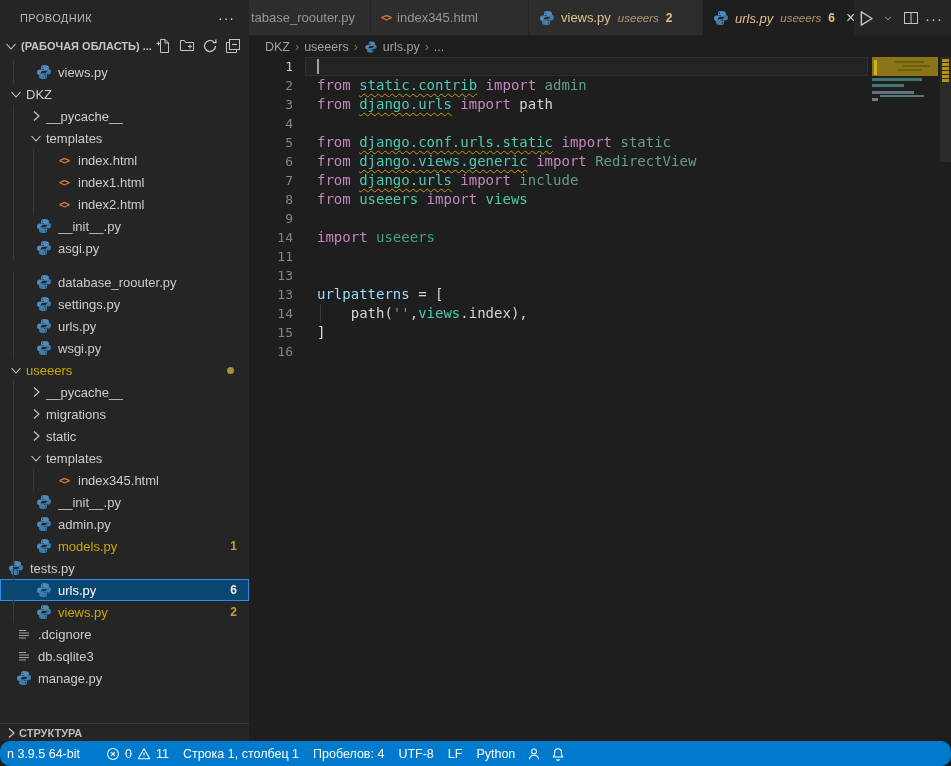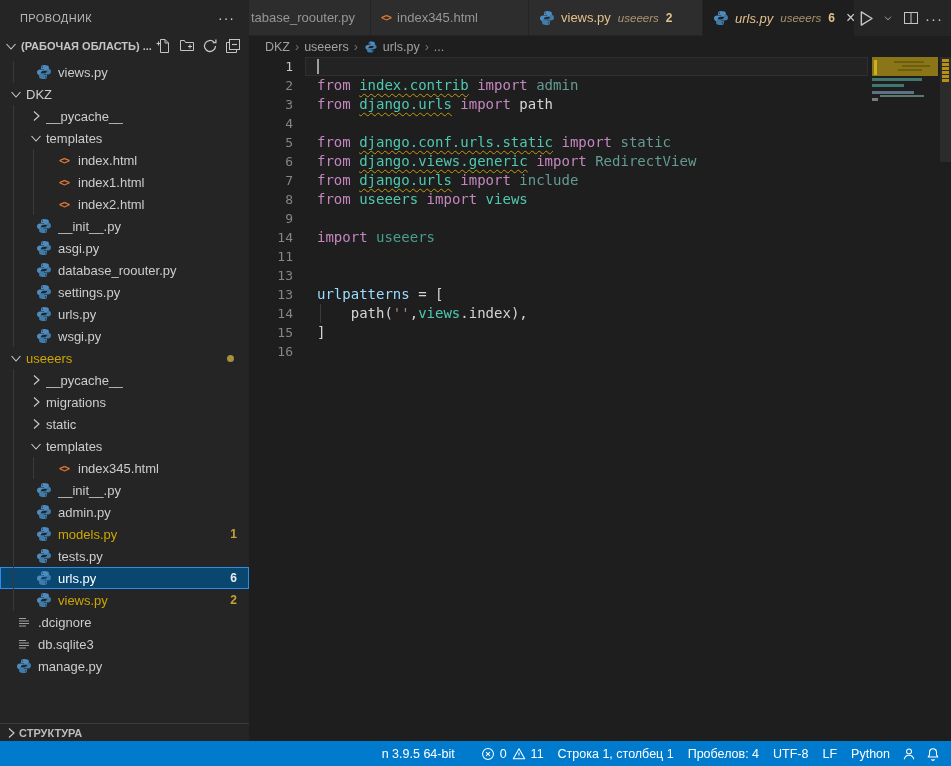--- a/index.html
+++ b/index.html
@@ -68,22 +68,22 @@
   .tk-blue{color:#9cdcfe;}
   .tk-str{color:#b5846b;}
   .sq{text-decoration:underline;text-decoration-style:wavy;text-decoration-color:#bf9b0d;
       text-decoration-thickness:1px;text-underline-offset:3px;text-decoration-skip-ink:none;}
   
   #minimap{position:absolute;top:0;right:11px;width:68px;height:130px;}
   #ruler{position:absolute;top:0;right:0;width:11px;height:180px;}
   .mm{position:absolute;}
   
   #statusbar{position:absolute;left:0;right:0;bottom:0;height:25px;background:#007ACC;color:#fff;
-             display:flex;align-items:center;justify-content:flex-end;font-size:12.5px;
-             padding:0 6px 0 0;box-sizing:border-box;}
+             display:flex;align-items:center;justify-content:flex-start;font-size:12.5px;
+             padding:0 6px 0 0;box-sizing:border-box;border-radius:10px;}
   .sb-group{display:flex;align-items:center;height:100%;}
   .sb-item{display:flex;align-items:center;gap:5px;padding:0 7px;height:100%;white-space:nowrap;}
   .sb-item.tight{padding:0 5px;}
 </style>
 </head>
 <body>
 
 <div id="root">
 
   <div id="sidebar">
@@ -215,21 +215,21 @@
           <span class="tguide" style="left: 13px;"></span>
           <span class="spacer"></span>
           <span class="ficon">
             <svg width="16" height="16" viewBox="0 0 16 16">
               <path fill="#4e8cbf" d="M7.9 1C6.1 1 5 1.8 5 3.1V5h3.2v.6H3.9C2.2 5.6 1 6.6 1 8.3s1 2.9 2.6 2.9h1.2V9.4c0-1.5 1.2-2.6 2.7-2.6h3.2c1.2 0 2.2-1 2.2-2.2V3.1C12.9 1.8 10.8 1 7.9 1zM6.4 2.4c.4 0 .7.3.7.7s-.3.7-.7.7-.7-.3-.7-.7.3-.7.7-.7z"></path>
               <path fill="#3d7cab" d="M8.1 15c1.8 0 2.9-.8 2.9-2.1V11H7.8v-.6h4.3c1.7 0 2.9-1 2.9-2.7s-1-2.9-2.6-2.9h-1.2v1.8c0 1.5-1.2 2.6-2.7 2.6H5.3c-1.2 0-2.2 1-2.2 2.2v1.5C3.1 14.2 5.2 15 8.1 15zm1.5-1.4c-.4 0-.7-.3-.7-.7s.3-.7.7-.7.7.3.7.7-.3.7-.7.7z"></path>
             </svg>
           </span>
           <span class="flabel">asgi.py</span>
         </div>
-        <div class="row" style="padding-left: 28px;">
+        <div class="row" style="padding-left: 28px; margin-top: 12px;">
           <span class="tguide" style="left: 13px;"></span>
           <span class="spacer"></span>
           <span class="ficon">
             <svg width="16" height="16" viewBox="0 0 16 16">
               <path fill="#4e8cbf" d="M7.9 1C6.1 1 5 1.8 5 3.1V5h3.2v.6H3.9C2.2 5.6 1 6.6 1 8.3s1 2.9 2.6 2.9h1.2V9.4c0-1.5 1.2-2.6 2.7-2.6h3.2c1.2 0 2.2-1 2.2-2.2V3.1C12.9 1.8 10.8 1 7.9 1zM6.4 2.4c.4 0 .7.3.7.7s-.3.7-.7.7-.7-.3-.7-.7.3-.7.7-.7z"></path>
               <path fill="#3d7cab" d="M8.1 15c1.8 0 2.9-.8 2.9-2.1V11H7.8v-.6h4.3c1.7 0 2.9-1 2.9-2.7s-1-2.9-2.6-2.9h-1.2v1.8c0 1.5-1.2 2.6-2.7 2.6H5.3c-1.2 0-2.2 1-2.2 2.2v1.5C3.1 14.2 5.2 15 8.1 15zm1.5-1.4c-.4 0-.7-.3-.7-.7s.3-.7.7-.7.7.3.7.7-.3.7-.7.7z"></path>
             </svg>
           </span>
           <span class="flabel">database_roouter.py</span>
         </div>
@@ -347,21 +347,21 @@
           <span class="spacer"></span>
           <span class="ficon">
             <svg width="16" height="16" viewBox="0 0 16 16">
               <path fill="#4e8cbf" d="M7.9 1C6.1 1 5 1.8 5 3.1V5h3.2v.6H3.9C2.2 5.6 1 6.6 1 8.3s1 2.9 2.6 2.9h1.2V9.4c0-1.5 1.2-2.6 2.7-2.6h3.2c1.2 0 2.2-1 2.2-2.2V3.1C12.9 1.8 10.8 1 7.9 1zM6.4 2.4c.4 0 .7.3.7.7s-.3.7-.7.7-.7-.3-.7-.7.3-.7.7-.7z"></path>
               <path fill="#3d7cab" d="M8.1 15c1.8 0 2.9-.8 2.9-2.1V11H7.8v-.6h4.3c1.7 0 2.9-1 2.9-2.7s-1-2.9-2.6-2.9h-1.2v1.8c0 1.5-1.2 2.6-2.7 2.6H5.3c-1.2 0-2.2 1-2.2 2.2v1.5C3.1 14.2 5.2 15 8.1 15zm1.5-1.4c-.4 0-.7-.3-.7-.7s.3-.7.7-.7.7.3.7.7-.3.7-.7.7z"></path>
             </svg>
           </span>
           <span class="flabel gold">models.py</span>
           <span class="badge">1</span>
         </div>
-        <div class="row" style="padding-left: 28px;">
+        <div class="row" style="">
           <span class="tguide" style="left: 13px;"></span>
           <span class="spacer"></span>
           <span class="ficon">
             <svg width="16" height="16" viewBox="0 0 16 16">
               <path fill="#4e8cbf" d="M7.9 1C6.1 1 5 1.8 5 3.1V5h3.2v.6H3.9C2.2 5.6 1 6.6 1 8.3s1 2.9 2.6 2.9h1.2V9.4c0-1.5 1.2-2.6 2.7-2.6h3.2c1.2 0 2.2-1 2.2-2.2V3.1C12.9 1.8 10.8 1 7.9 1zM6.4 2.4c.4 0 .7.3.7.7s-.3.7-.7.7-.7-.3-.7-.7.3-.7.7-.7z"></path>
               <path fill="#3d7cab" d="M8.1 15c1.8 0 2.9-.8 2.9-2.1V11H7.8v-.6h4.3c1.7 0 2.9-1 2.9-2.7s-1-2.9-2.6-2.9h-1.2v1.8c0 1.5-1.2 2.6-2.7 2.6H5.3c-1.2 0-2.2 1-2.2 2.2v1.5C3.1 14.2 5.2 15 8.1 15zm1.5-1.4c-.4 0-.7-.3-.7-.7s.3-.7.7-.7.7.3.7.7-.3.7-.7.7z"></path>
             </svg>
           </span>
           <span class="flabel">tests.py</span>
         </div>
@@ -539,21 +539,21 @@
       <div class="mm" style="left:2px;top:22px;width:7px;height:2.5px;background:#b89114;"></div>
     </div>
   <div class="cl cur" style="top: 0px;">
         <span class="curline"></span>
         <span class="cursor"></span>
         <span class="num">1</span>
         <span class="txt"></span>
       </div>
       <div class="cl" style="top: 19px;">
         <span class="num">2</span>
-        <span class="txt"><span class="tk-kw">from </span><span class="tk-mod sq">index.contrib</span><span class="tk-kw"> import </span><span class="tk-dim">admin</span></span>
+        <span class="txt"><span class="tk-kw">from </span><span class="tk-mod sq">static.contrib</span><span class="tk-kw"> import </span><span class="tk-dim">admin</span></span>
       </div>
       <div class="cl" style="top: 38px;">
         <span class="num">3</span>
         <span class="txt"><span class="tk-kw">from </span><span class="tk-mod sq">django.urls</span><span class="tk-kw"> import </span><span class="tk-pl">path</span></span>
       </div>
       <div class="cl" style="top: 57px;">
         <span class="num">4</span>
       </div>
       <div class="cl" style="top: 76px;">
         <span class="num">5</span>

